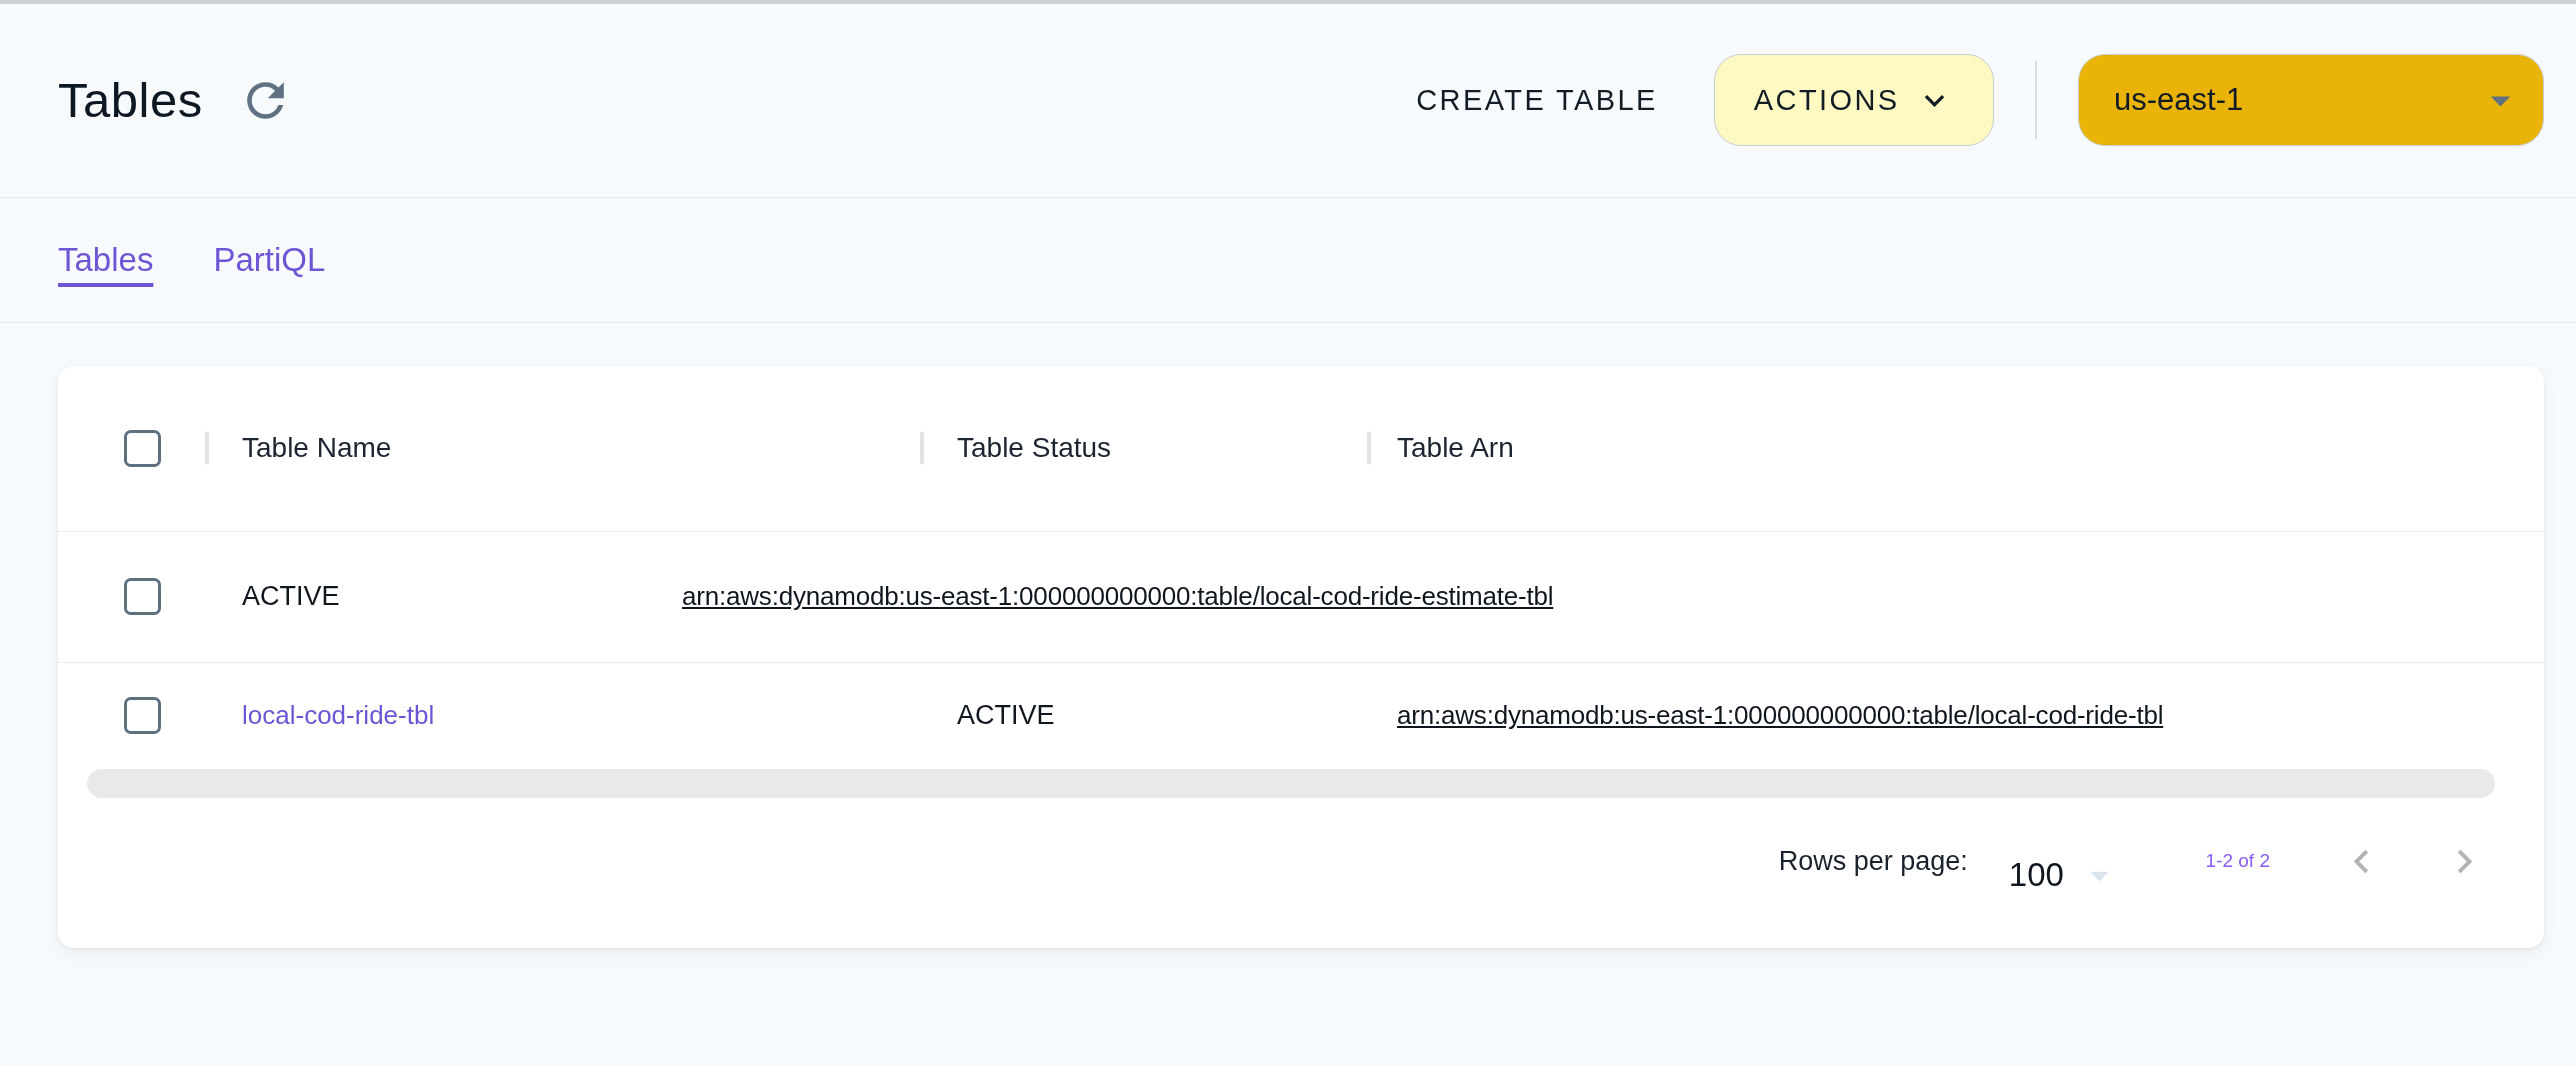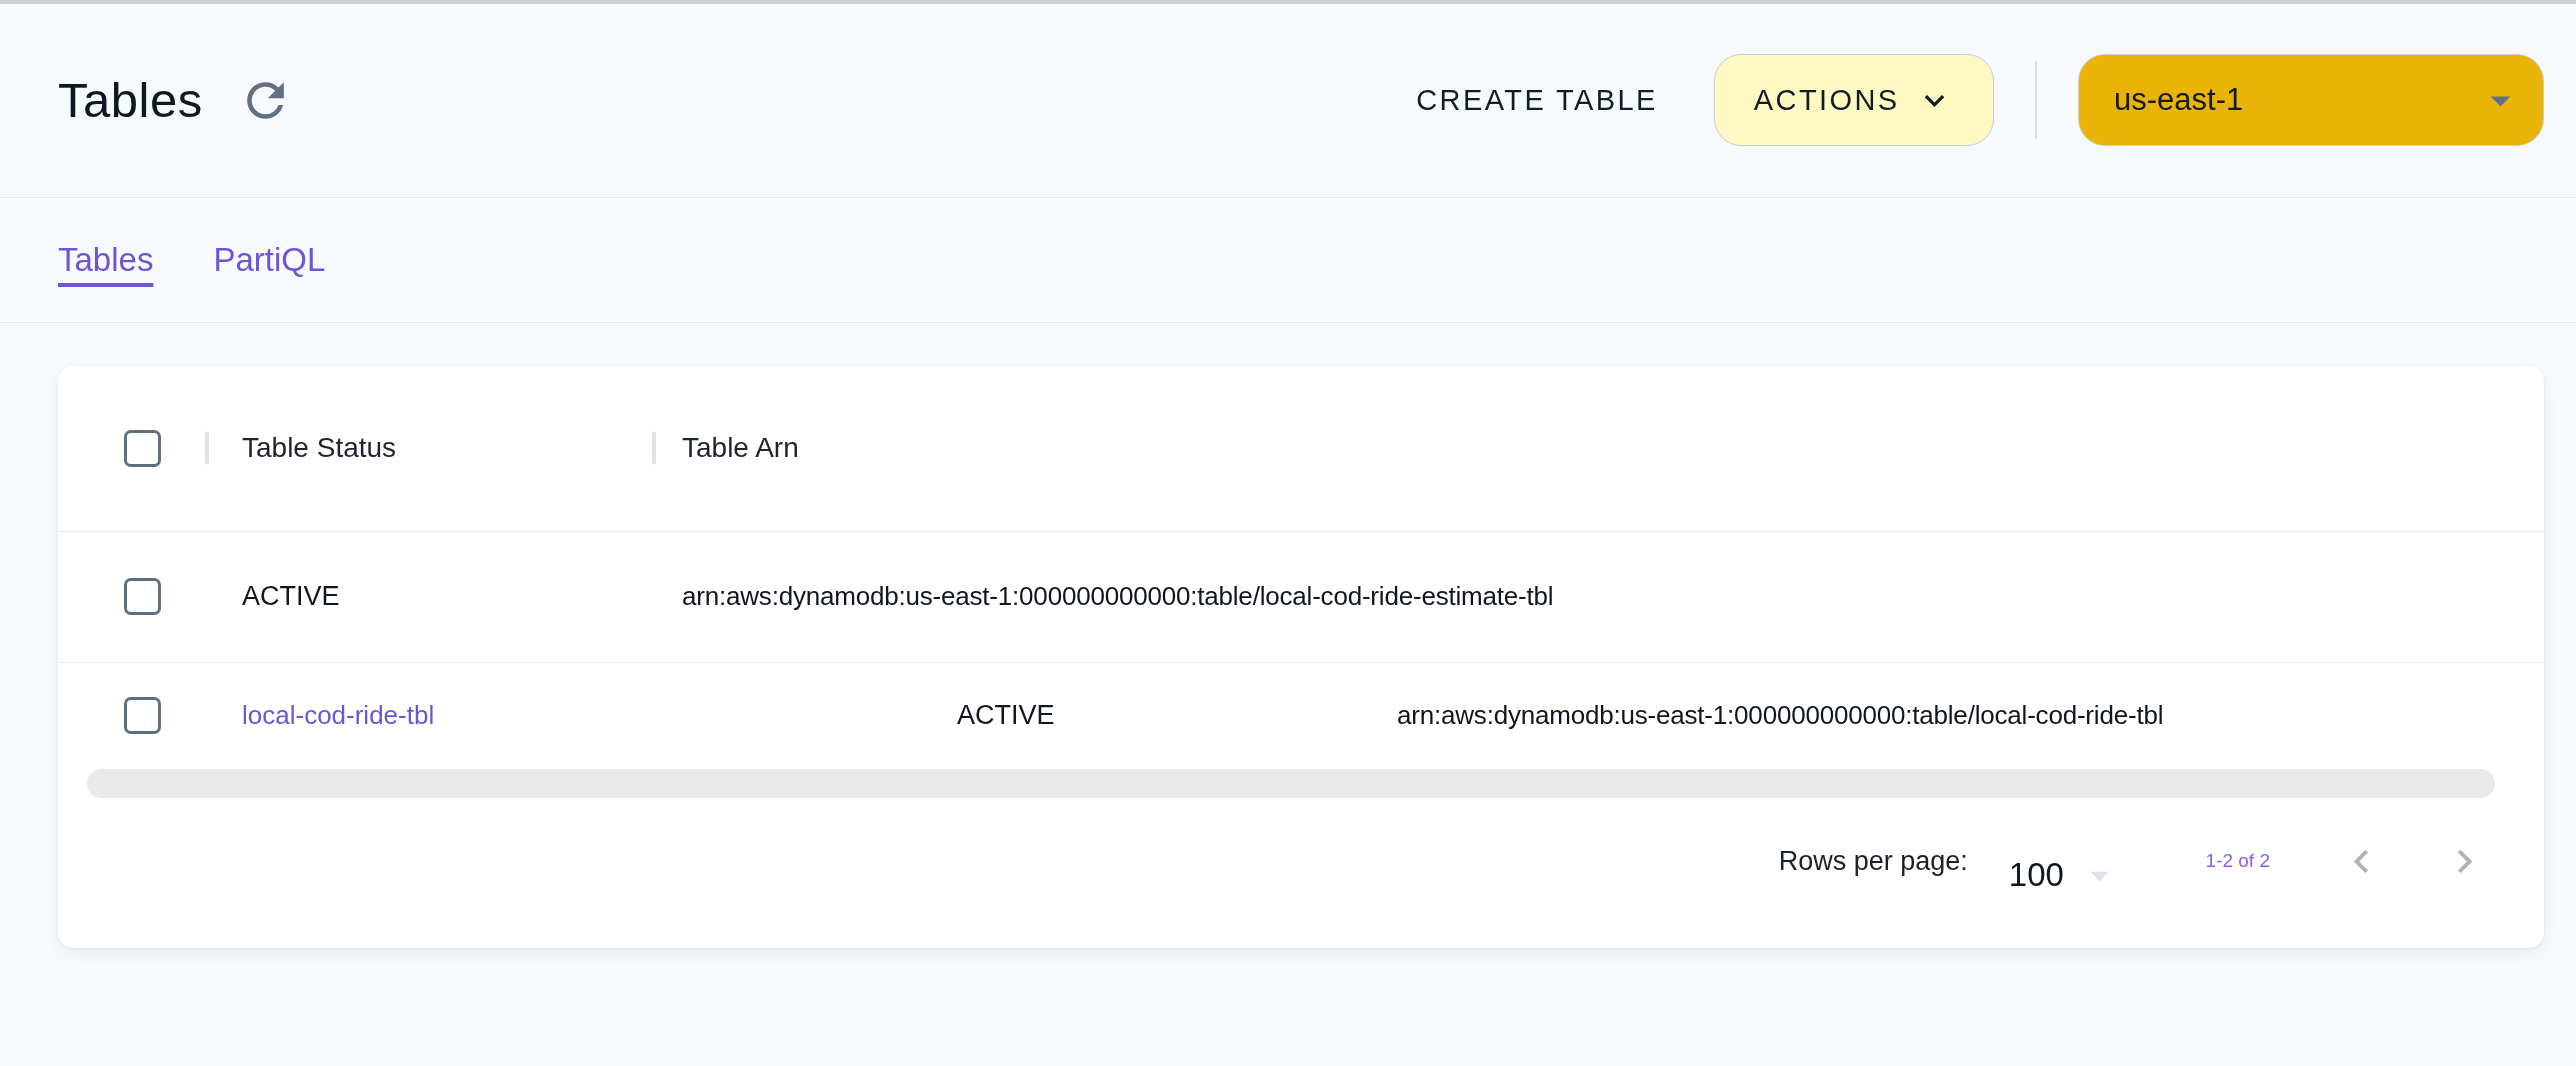--- a/index.html
+++ b/index.html
@@ -80,21 +80,21 @@
   .colsep {
     position:absolute; left:0; top:50%; transform:translateY(-50%);
     width:3.9px; height:33px; background:#e2e2e2; border-radius:1.9px;
   }
   .checkbox {
     width:37px; height:37px; background:#fff;
     border:3.9px solid #5d7080; border-radius:6.8px; cursor:pointer;
   }
   .table-link { font-size:26px; color:#6d55d4; text-decoration:none; cursor:pointer; }
   .status-text { font-size:27px; color:#10161d; }
-  .arn-text { font-size:26px; color:#10161d; letter-spacing:-0.2px; }
+  .arn-text { font-size:26px; color:#10161d; letter-spacing:-0.2px;text-decoration:underline; }
 
   .hscroll-track { padding:0 49px 0 29px; }
   .hscroll-thumb { height:29px; background:#e9e9e9; border-radius:14.6px; cursor:grab; }
 
   
   .card-footer {
     height:151px; padding:0 56px 24px 0;
     display:flex; align-items:center; justify-content:flex-end;
   }
   .rpp-label { font-size:27px; color:#19212b; margin-right:41px; }
@@ -147,20 +147,24 @@
   <a class="tab">PartiQL</a>
 </nav>
 
 <main class="content">
   <section class="card">
 
     <div class="trow thead-row">
       <div class="cell-cb">
         <div class="checkbox"></div>
       </div>
+      <div class="cell-name">
+        <span class="colsep"></span>
+        <span>Table Name</span>
+      </div>
       <div class="cell-status">
         <span class="colsep"></span>
         <span>Table Status</span>
       </div>
       <div class="cell-arn">
         <span class="colsep"></span>
         <span>Table Arn</span>
       </div>
     </div>
 

